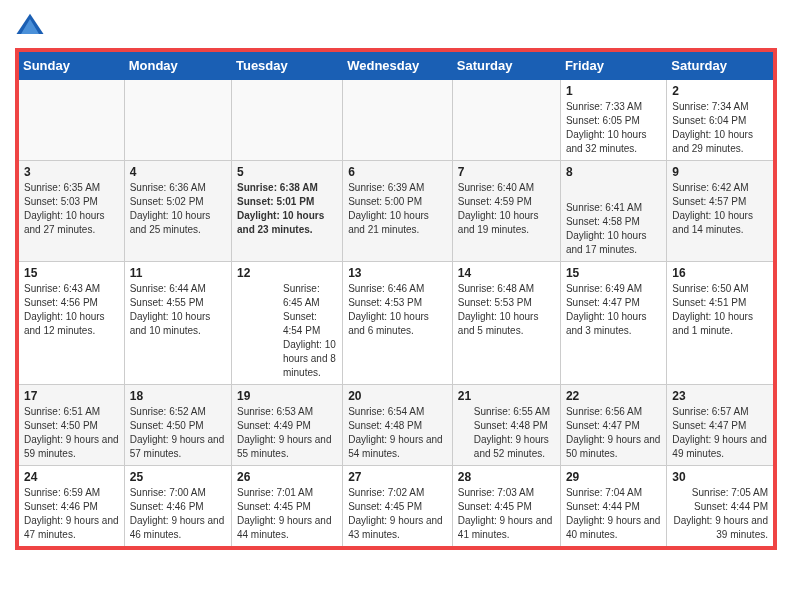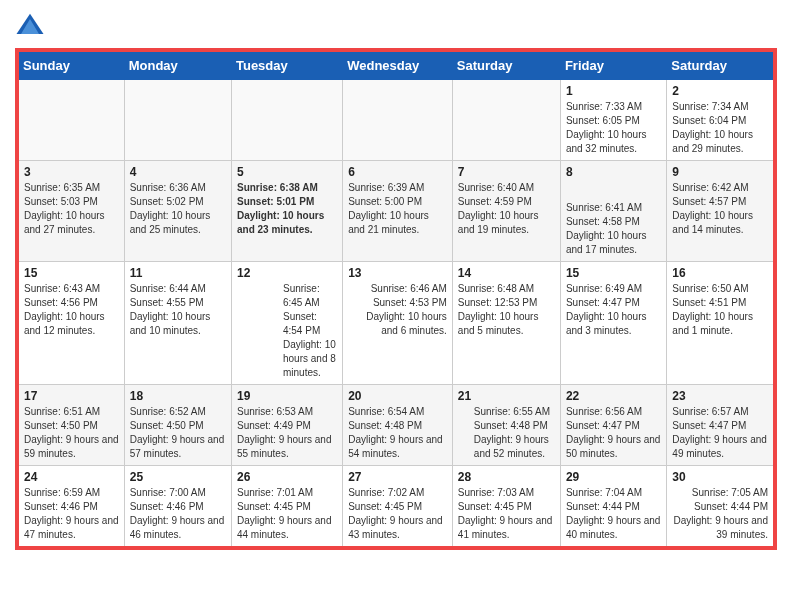--- a/index.html
+++ b/index.html
@@ -210,28 +210,28 @@
 Daylight: 10 hours and 10 minutes.</div>
           </td>
           <td>
             <span class="day-num">12</span>
             <div class="day-info" style="white-space: pre-line; margin-left: 46px;">Sunrise: 6:45 AM
 Sunset: 4:54 PM
 Daylight: 10 hours and 8 minutes.</div>
           </td>
           <td>
             <span class="day-num">13</span>
-            <div class="day-info" style="white-space: pre-line; text-align: right;">Sunrise: 6:46 AM
+            <div class="day-info" style="white-space: pre-line;">Sunrise: 6:46 AM
 Sunset: 4:53 PM
 Daylight: 10 hours and 6 minutes.</div>
           </td>
           <td>
             <span class="day-num">14</span>
             <div class="day-info" style="white-space: pre-line;">Sunrise: 6:48 AM
-Sunset: 12:53 PM
+Sunset: 5:53 PM
 Daylight: 10 hours and 5 minutes.</div>
           </td>
           <td>
             <span class="day-num">15</span>
             <div class="day-info" style="white-space: pre-line;">Sunrise: 6:49 AM
 Sunset: 4:47 PM
 Daylight: 10 hours and 3 minutes.</div>
           </td>
           <td>
             <span class="day-num">16</span>

